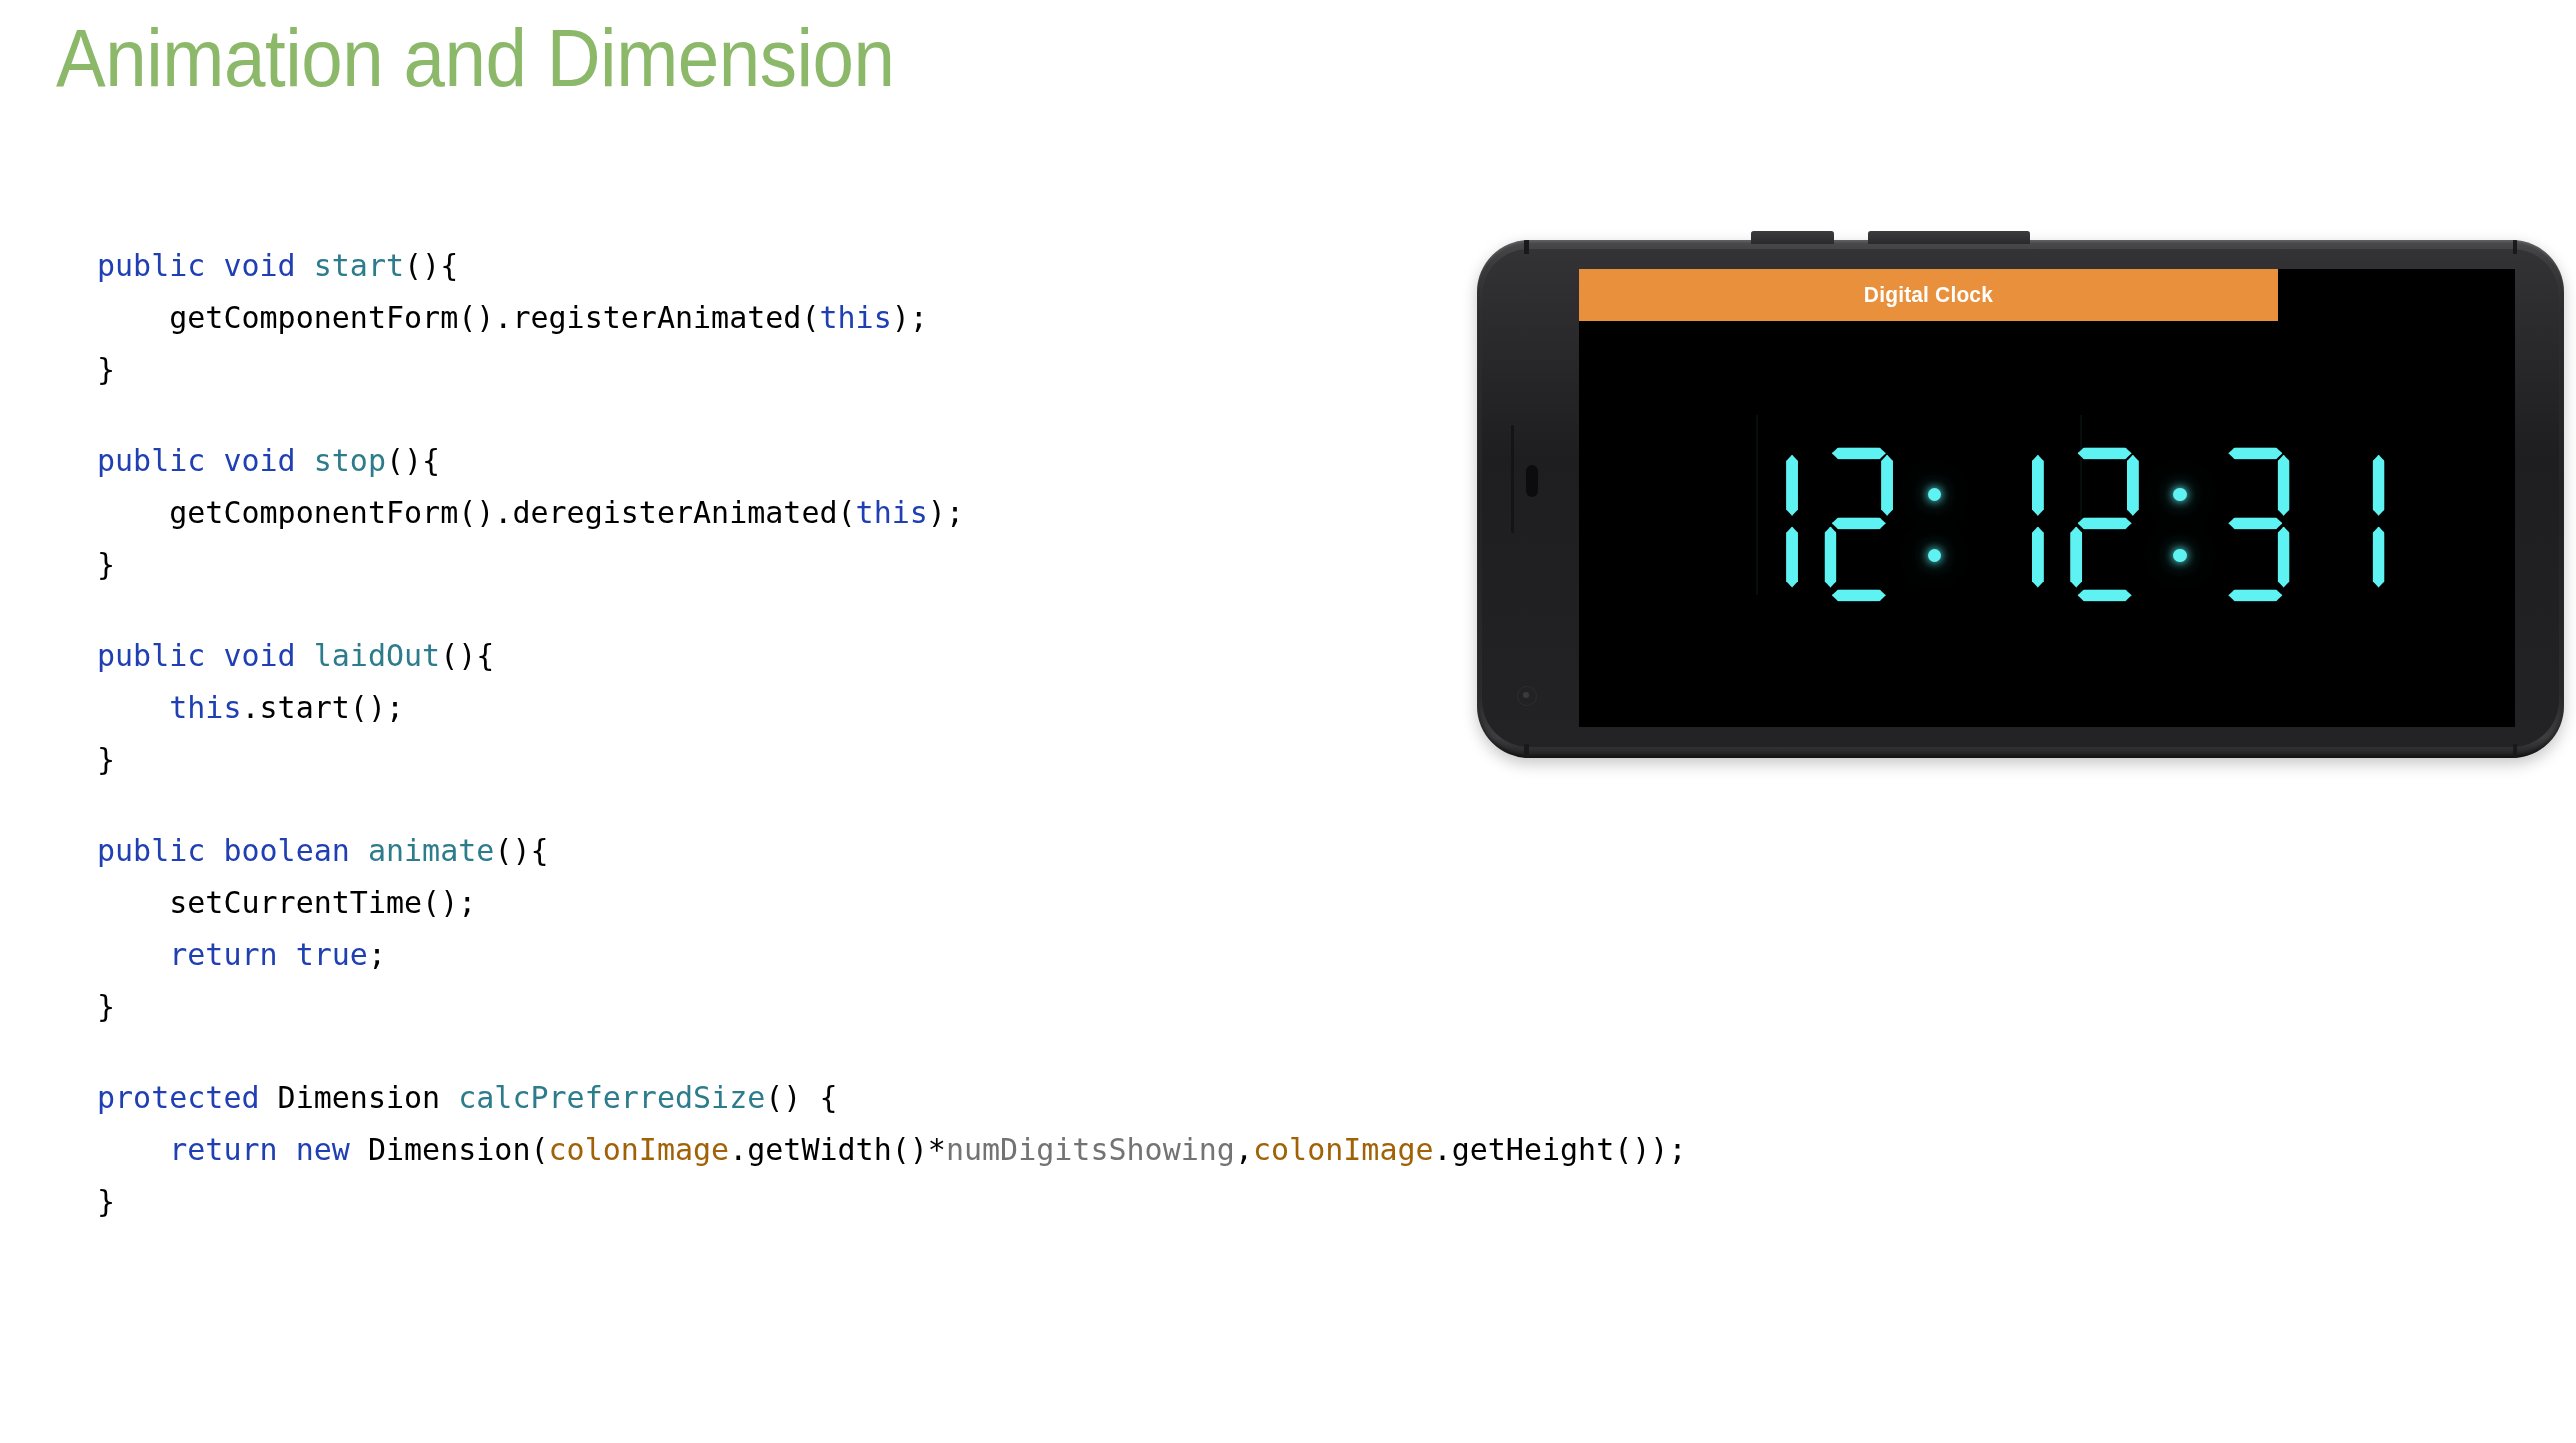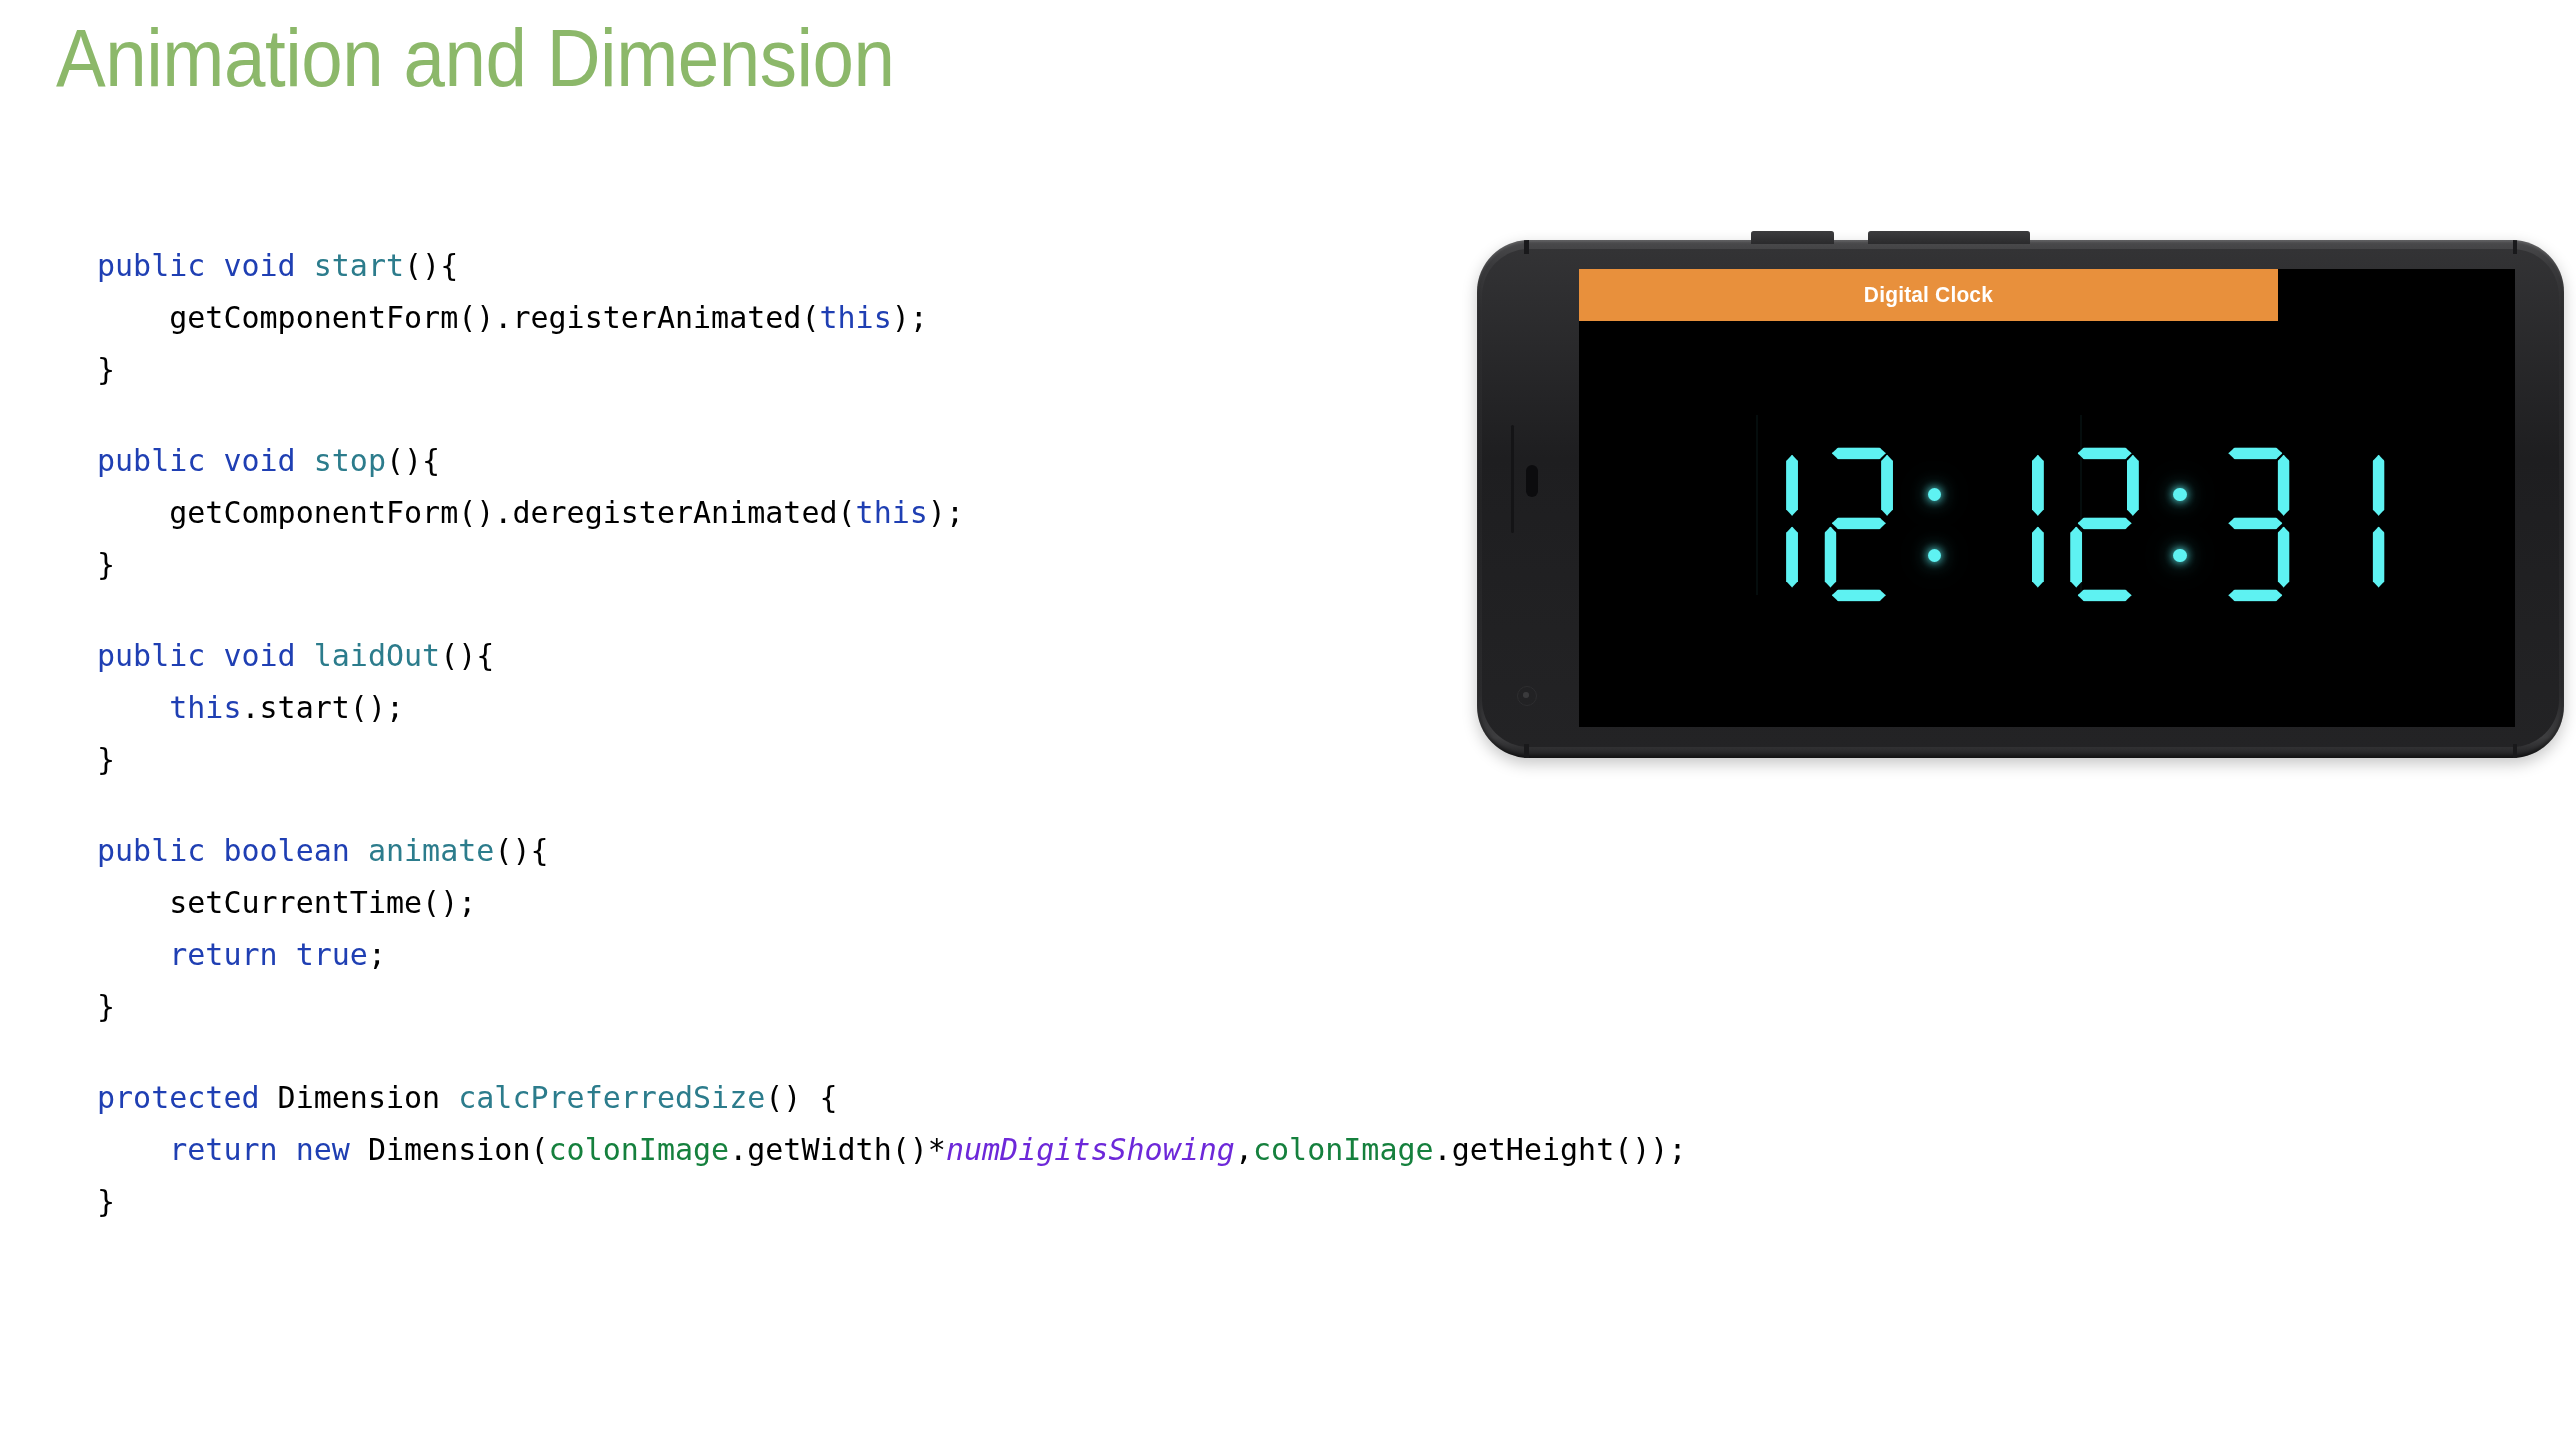--- a/index.html
+++ b/index.html
@@ -43,22 +43,22 @@
     color: #000000;
     white-space: pre;
     letter-spacing: 0px;
   }
 
   .code-block .ln { display: block; height: 52px; }
   .code-block .gap { display: block; height: 39px; }
 
   .kw   { color: #1F3FB3; }          
   .mth  { color: #2C7C8C; }          
-  .var  { color: #15803d; }          
-  .vit  { color: #6d28d9; font-style: italic; } 
+  .var  { color: #a16207; }          
+  .vit  { color: #737373; } 
   .pl   { color: #000000; }          
 
   
   .phone-wrap {
     position: absolute;
     left: 1477px;
     top: 224px;
     width: 1087px;
     height: 541px;
   }

